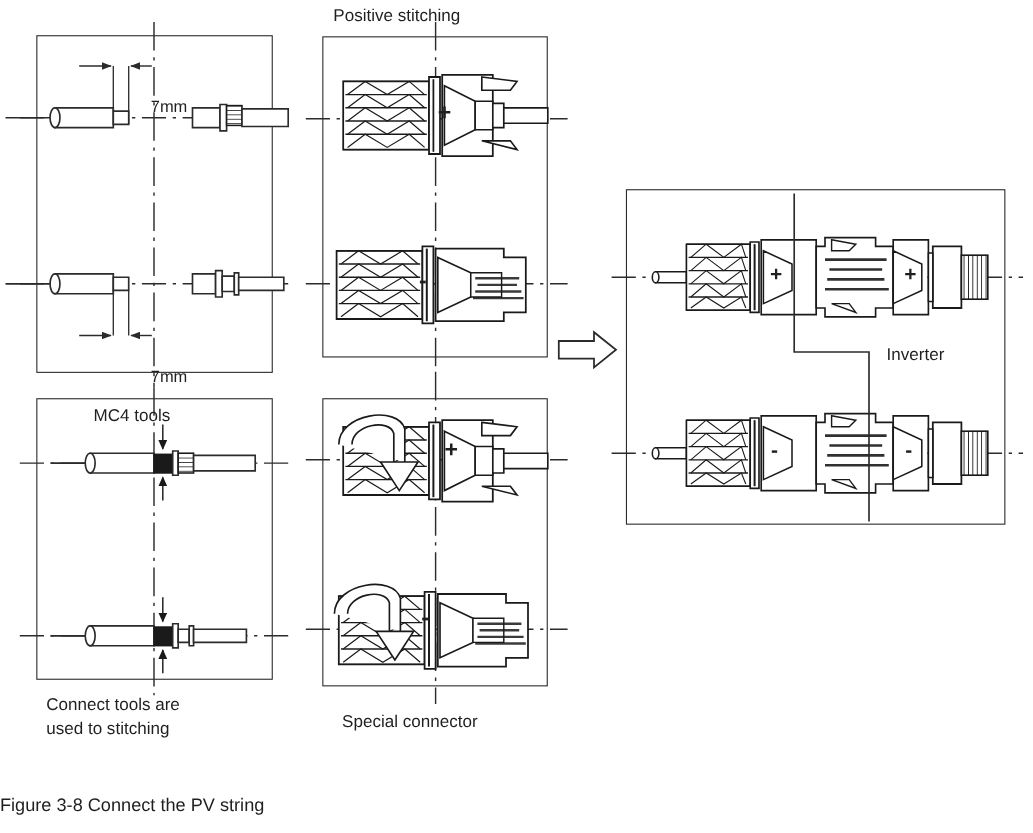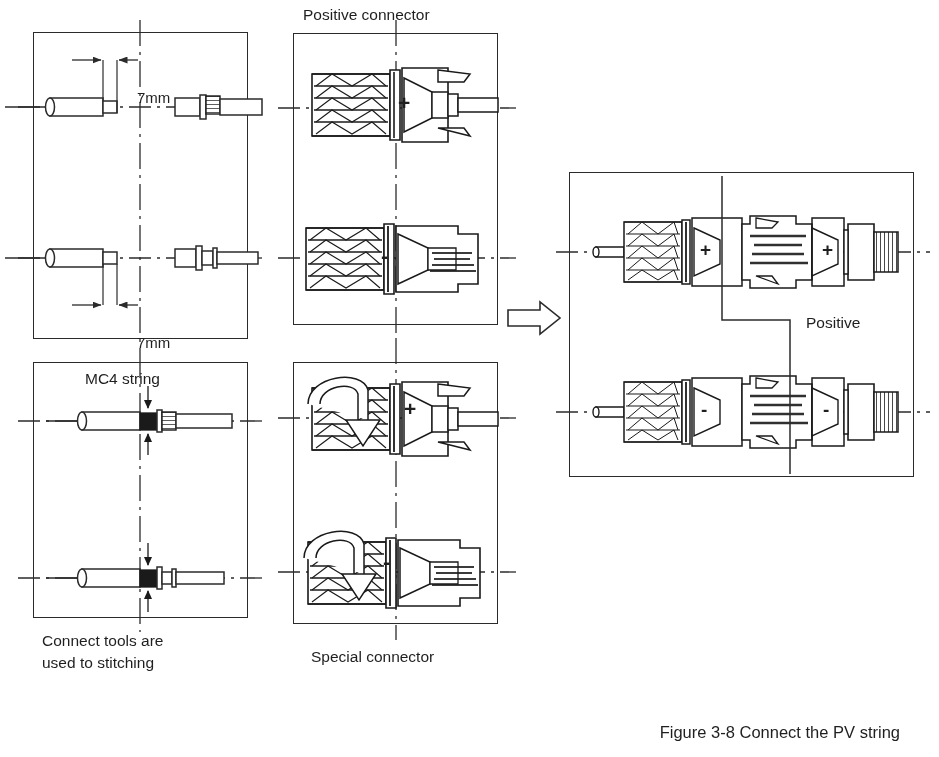--- a/index.html
+++ b/index.html
@@ -26,23 +26,22 @@
     color: #1f1f1f;
     white-space: pre;
     line-height: 1.28;
   }
   .lbl-panel-title { font-size: 15.5px; }
   .lbl-caption-small { font-size: 15.5px; }
   .lbl-dim { font-size: 15px; margin-top: 44px; }
   .lbl-figure {
     font-size: 16.5px;
     width: 857px;
-    text-align: right;
+    text-align: left;
     left: 0;
-    margin-left: 43px;
   }
 
   
   .panel {
     position: absolute;
     border: 1.6px solid #2b2b2b;
     box-sizing: border-box;
     background: transparent;
   }
 
@@ -404,26 +403,26 @@
   <div class="lbl" style="left:383px; top:549px; font-size:21px; font-weight:bold;">-</div>
 
   <div class="lbl" style="left:700px; top:238px; font-size:19px; font-weight:bold;">+</div>
   <div class="lbl" style="left:822px; top:238px; font-size:19px; font-weight:bold;">+</div>
   <div class="lbl" style="left:701px; top:398px; font-size:19px; font-weight:bold;">-</div>
   <div class="lbl" style="left:823px; top:398px; font-size:19px; font-weight:bold;">-</div>
 
   <div class="lbl lbl-dim" style="left:137px; top:44px;">7mm</div>
   <div class="lbl lbl-dim" style="left:137px; top:289px;">7mm</div>
 
-  <div class="lbl lbl-panel-title" style="left:303px; top:5px;">Positive connector</div>
-
-  <div class="lbl lbl-panel-title" style="left:85px; top:369px;">MC4 string</div>
+  <div class="lbl lbl-panel-title" style="left:303px; top:5px;">Positive stitching</div>
+
+  <div class="lbl lbl-panel-title" style="left:85px; top:369px;">MC4 tools</div>
 
   <div class="lbl lbl-panel-title" style="left:311px; top:647px;">Special connector</div>
 
   <div class="lbl lbl-caption-small" style="left:42px; top:631px;">Connect tools are</div>
   <div class="lbl lbl-caption-small" style="left:42px; top:653px;">used to stitching</div>
 
-  <div class="lbl lbl-panel-title" style="left:806px; top:313px;">Positive</div>
+  <div class="lbl lbl-panel-title" style="left:806px; top:313px;">Inverter</div>
 
   <div class="lbl lbl-figure" style="top:722px;">Figure 3-8 Connect the PV string</div>
 
 </div>
 
 </body></html>

